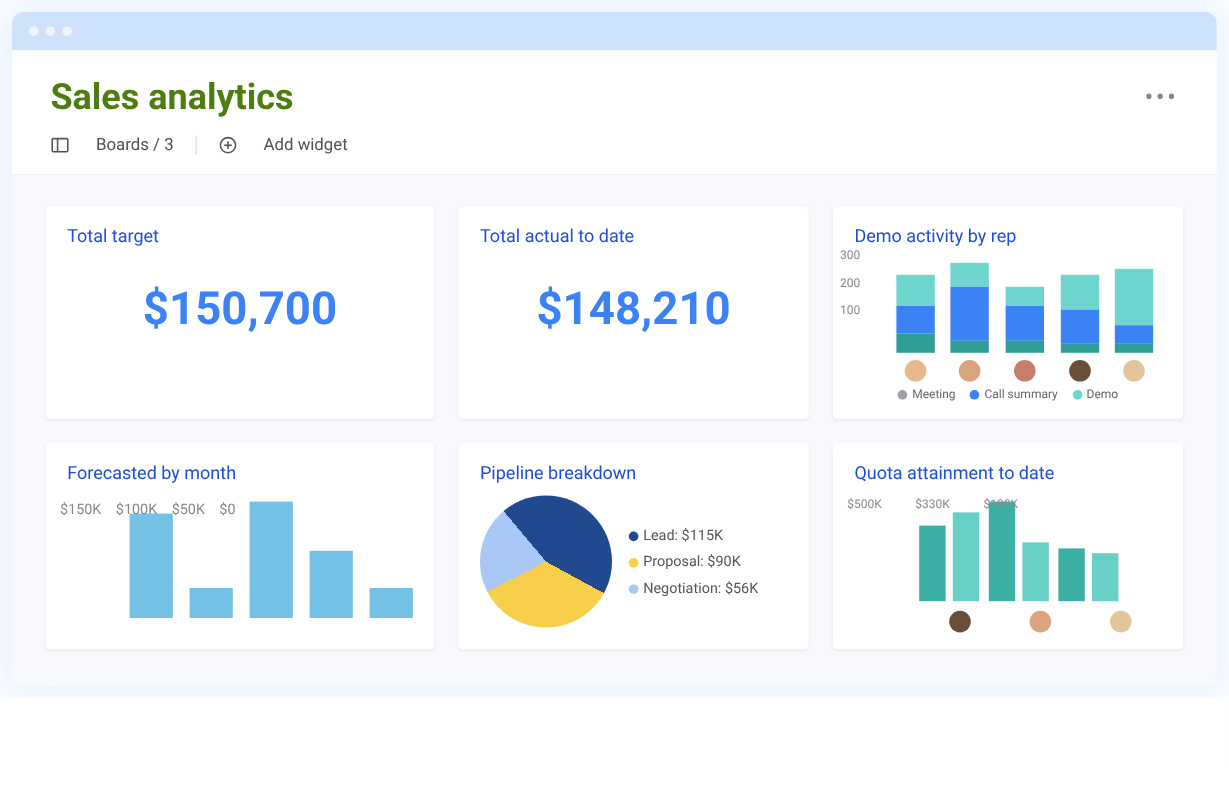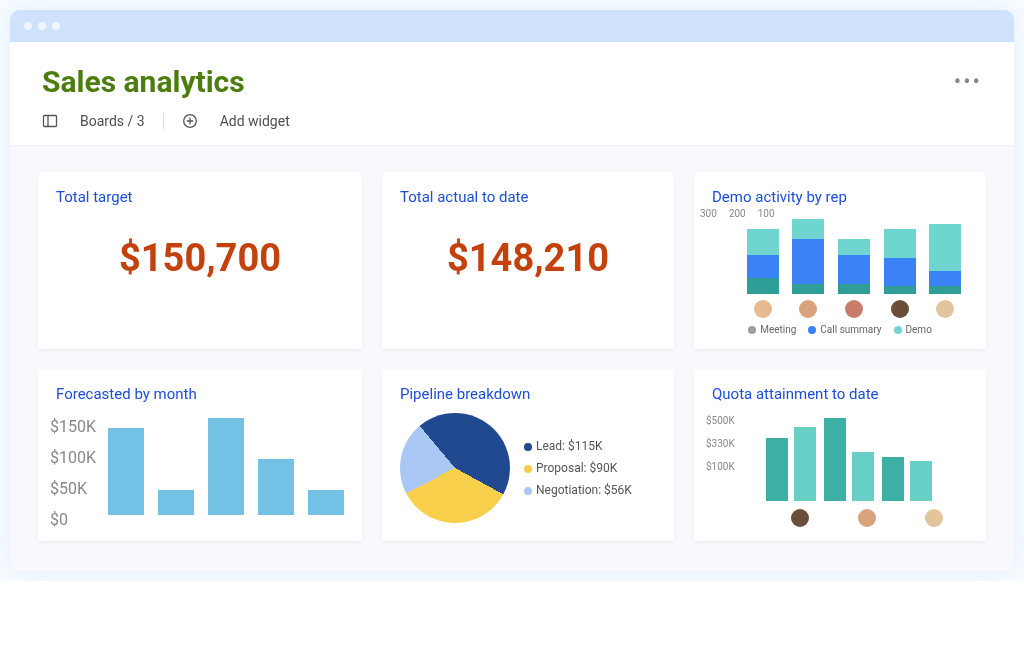--- a/index.html
+++ b/index.html
@@ -50,40 +50,40 @@
   }
   .card {
     background:#fff;
     border-radius:4px;
     box-shadow: 0 1px 3px rgba(0,0,0,0.06);
     padding:16px 18px 14px 18px;
     min-height: 170px;
     position:relative;
   }
   .card-title { font-size:15px; color:#1d4ed8; font-weight:400; margin-bottom:10px; }
-  .big-number { font-size:38px; font-weight:700; color:#c2410c; text-align:center; margin-top:30px; }
-  
-  .sa-axis { position:absolute; left:6px; top:36px; font-size:10px; color:#888; display:flex; flex-direction:row; gap:12px;}
+  .big-number { font-size:38px; font-weight:700; color:#3b82f6; text-align:center; margin-top:30px; }
+  
+  .sa-axis { position:absolute; left:6px; top:36px; font-size:10px; color:#888; display:flex; flex-direction:column; gap:12px;}
   .sa-bars { display:flex; align-items:flex-end; justify-content:space-around; height:78px; margin-left:28px; margin-top:4px;}
   .stack { width:32px; display:flex; flex-direction:column; justify-content:flex-end;}
   .seg-demo{background:#6fd5cf;} .seg-call{background:#3b82f6;} .seg-meet{background:#2e9e96;}
   .sa-avatars { display:flex; justify-content:space-around; margin-left:28px; margin-top:6px;}
   .avatar { width:18px; height:18px; border-radius:50%; background:#ddd; display:inline-block;}
   .sa-legend { display:flex; gap:12px; justify-content:center; font-size:10px; color:#666; margin-top:6px;}
   .lg-dot{width:8px;height:8px;border-radius:50%;display:inline-block;margin-right:4px;vertical-align:middle;}
   
-  .fc-axis { position:absolute; left:12px; top:48px; font-size:16px; color:#888; display:flex; flex-direction:column; gap:12px;}
+  .fc-axis { position:absolute; left:12px; top:48px; font-size:12px; color:#888; display:flex; gap:12px;}
   .fc-bars { display:flex; align-items:flex-end; gap:14px; height:100px; margin-left:52px; margin-top:12px;}
   .fc-bar { width:36px; background:#74c1e6;}
   
   .pie-wrap{display:flex; align-items:center; gap:14px; margin-top:10px;}
   .pie{ width:110px; height:110px; border-radius:50%; }
   .pie-legend{font-size:12px; color:#555; display:flex; flex-direction:column; gap:8px;}
   
-  .q-axis { position:absolute; left:12px; top:46px; font-size:10px; color:#888; display:flex; flex-direction:column; gap:12px;}
+  .q-axis { position:absolute; left:12px; top:46px; font-size:10px; color:#888; display:flex; flex-direction:row; gap:28px;}
   .q-bars { display:flex; align-items:flex-end; gap:8px; height:88px; margin-left:54px; margin-top:10px;}
   .q-col { display:flex; gap:6px; align-items:flex-end;}
   .qbar { width:22px;}
   .qbar.a{background:#3db0a6;} .qbar.b{background:#67cfc6;}
   .q-avatars{display:flex; justify-content:space-around; margin-left:54px; margin-top:8px;}
 </style>
 </head>
 <body>
 
 <div class="browser-frame">

